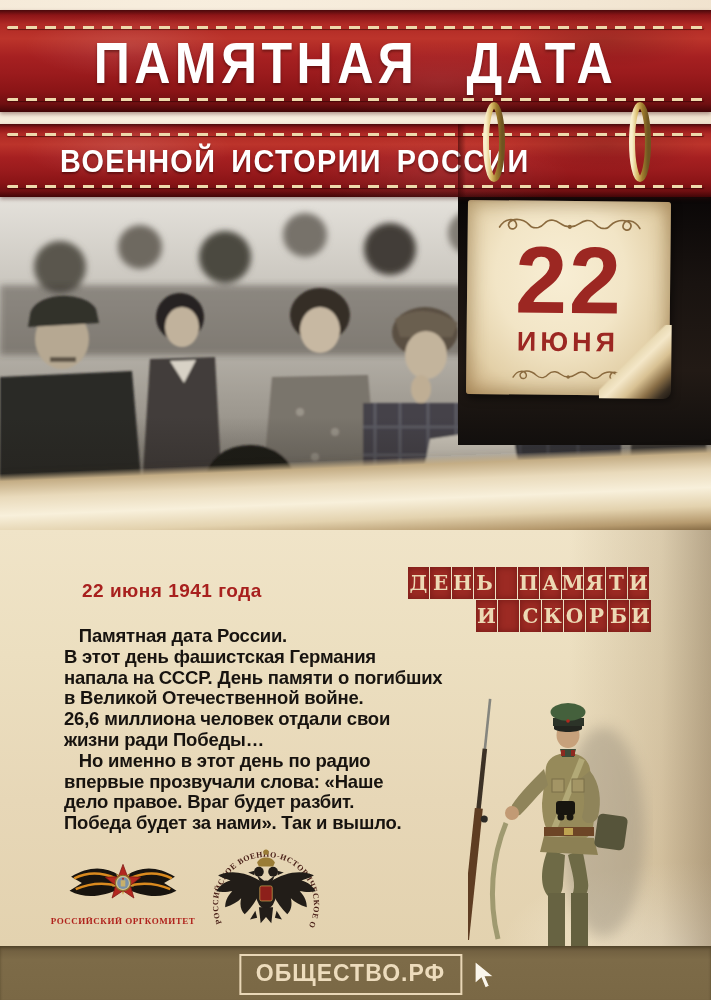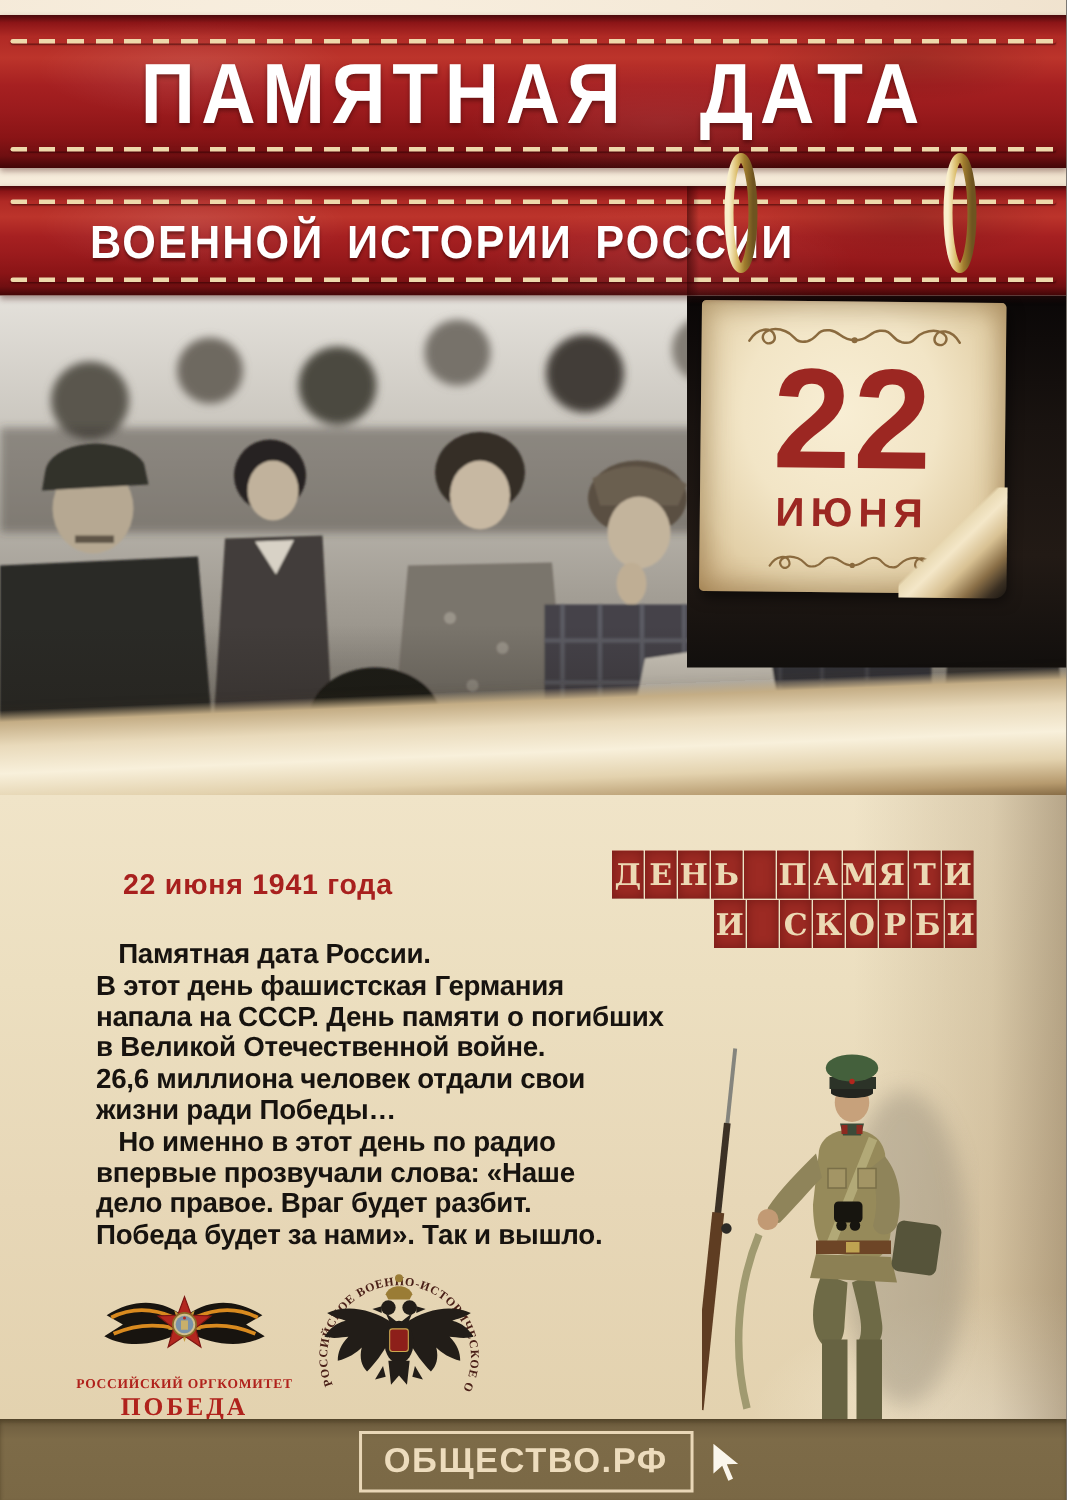--- a/index.html
+++ b/index.html
@@ -282,21 +282,20 @@
       <path d="M84,34 C102,26 120,25 138,34" stroke="#d98a1f" stroke-width="3.2" fill="none"></path>
       <path d="M84,43 C102,39 120,41 136,48" stroke="#d98a1f" stroke-width="3.2" fill="none"></path>
       <polygon points="83.8,27.9 80.7,38.1 89.3,44.6 78.5,44.9 75,55 71.5,44.9 60.7,44.6 69.3,38.1 66.2,27.9 75,34" fill="#c79b3d"></polygon>
       <polygon points="75,16 80.9,31.9 97.8,32.6 84.5,43.1 89.1,59.4 75,50 60.9,59.4 65.5,43.1 52.2,32.6 69.1,31.9" fill="#b3271f" stroke="#7d1613" stroke-width="1"></polygon>
       <circle cx="75" cy="40" r="10" fill="#cfc08f" stroke="#8a6a28" stroke-width="1.5"></circle>
       <circle cx="75" cy="40" r="7.6" fill="#7b92a8"></circle>
       <rect x="72" y="36.5" width="6" height="8" fill="#c9b06a"></rect>
       <circle cx="75" cy="34.5" r="1.3" fill="#b3271f"></circle>
     </svg>
     <div class="logo-victory-l1">РОССИЙСКИЙ ОРГКОМИТЕТ</div>
-    <div class="logo-victory-l2">ПОБЕДА</div>
   </div>
 
   <svg class="logo-rvio" viewBox="0 0 136 124">
     <path id="rvio-arc" d="M 20,100 A 54,54 0 1 1 116,100" fill="none"></path>
     <text font-family="Liberation Serif, serif" font-size="9" font-weight="700" fill="#4a2018" letter-spacing="0.6">
       <textPath href="#rvio-arc" startOffset="2%">РОССИЙСКОЕ ВОЕННО-ИСТОРИЧЕСКОЕ ОБЩЕСТВО</textPath>
     </text>
     <g>
       <circle cx="68" cy="16" r="3" fill="#9a7c35"></circle>
       <path d="M58,28 C61,20 75,20 78,28 L76,32 L60,32 Z" fill="#9a7c35"></path>

